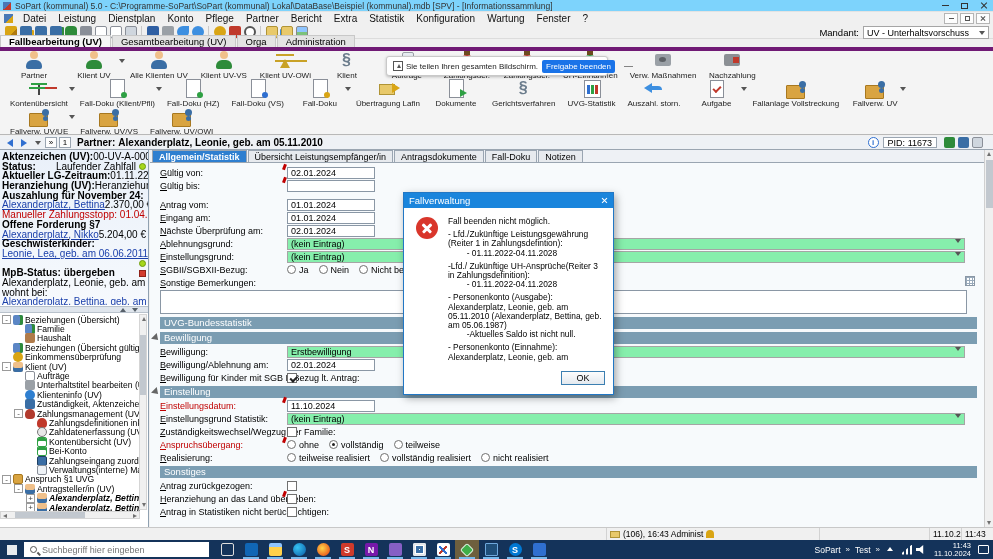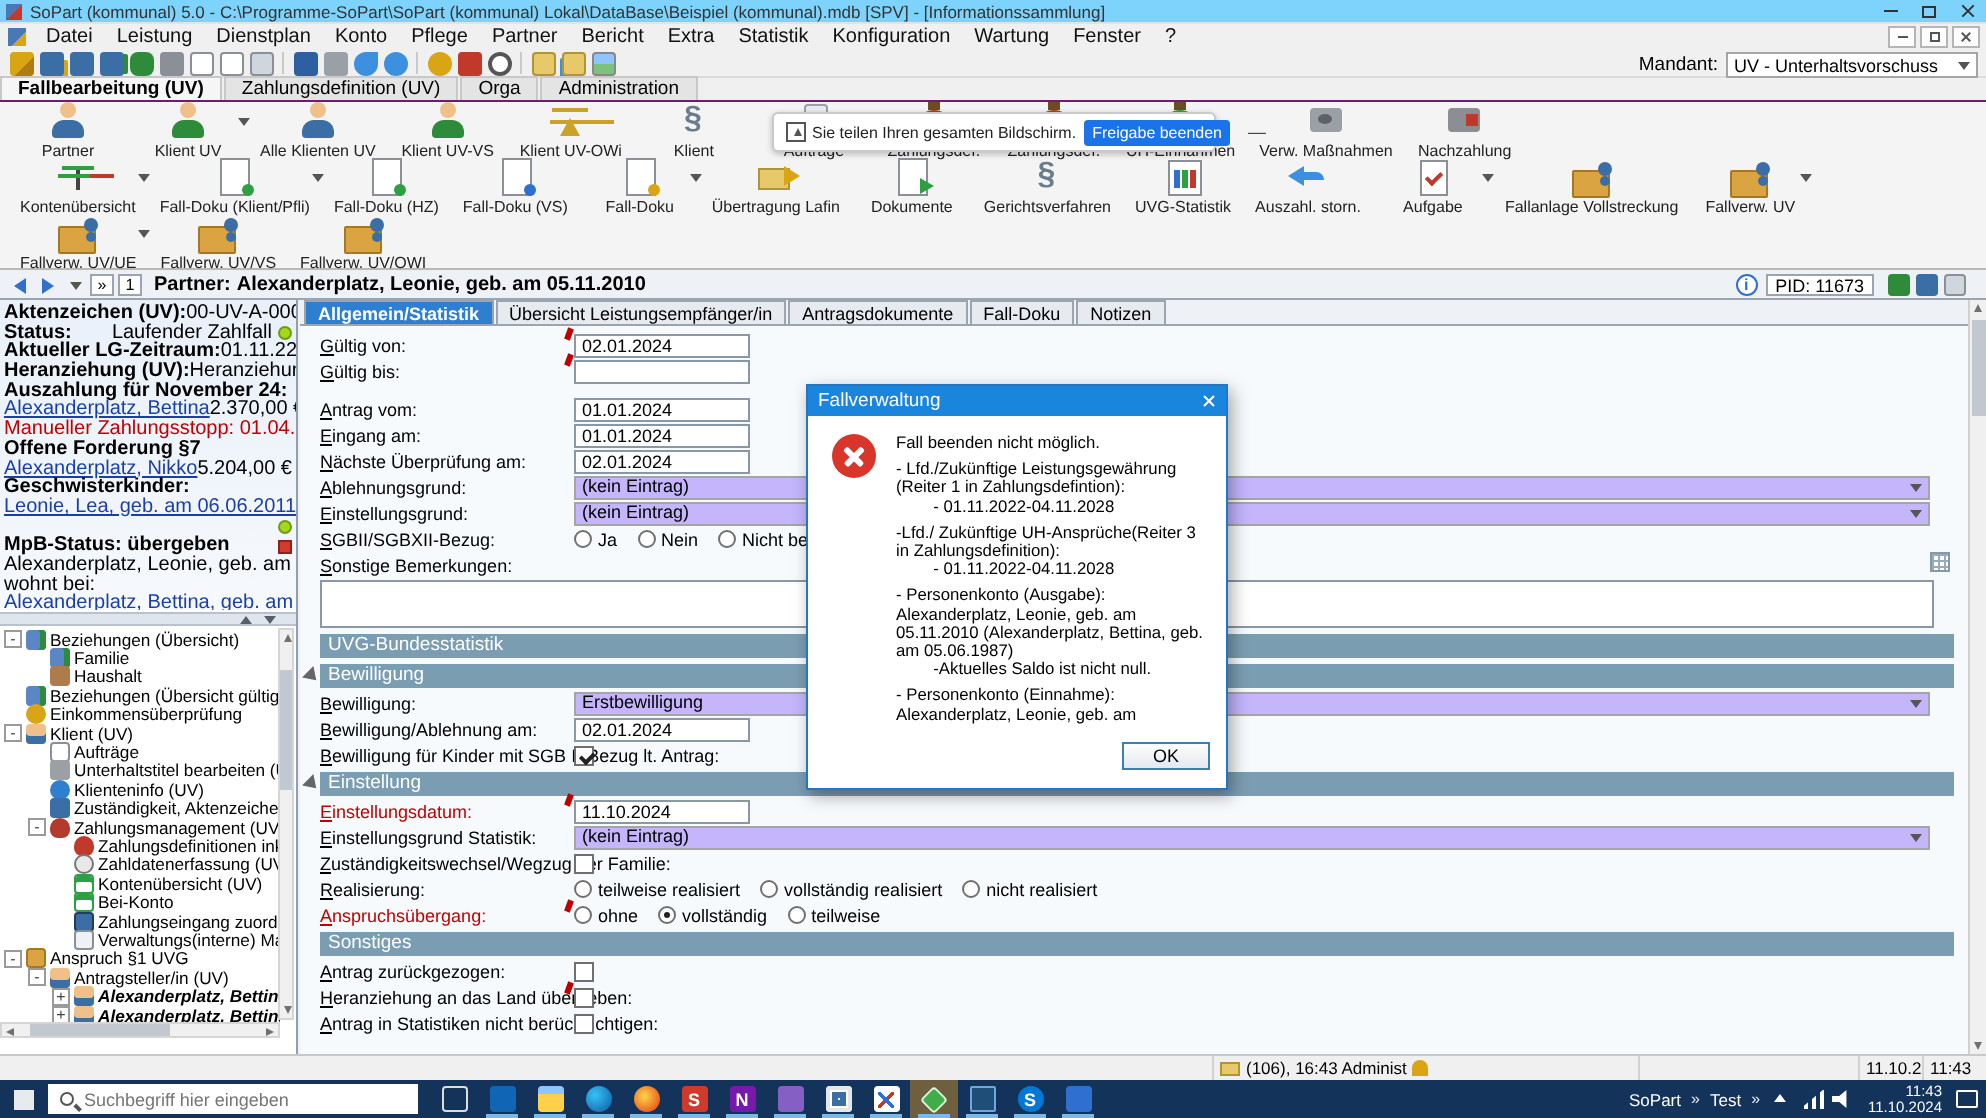--- a/index.html
+++ b/index.html
@@ -52,21 +52,21 @@
 .qi-mail-preview-icon{background:#e8c96a;border:1px solid #b09436;box-shadow:-2px 2px 0 -1px #3d8fe0}
 .qi-image-icon{background:linear-gradient(180deg,#8ec5ff 50%,#7cc27c 50%);border:1px solid #888}
 
 
 #mandant{position:absolute;right:4px;top:26px;display:flex;align-items:center}
 #mandant .lab{font-size:9.5px;margin-right:4px}
 #mandant .box{width:126px;height:13px;background:#fff;border:1px solid #a5a5a5;font-size:9px;line-height:12px;padding:0 3px;display:flex;justify-content:space-between;align-items:center}
 .caret-down{width:0;height:0;border-left:3px solid transparent;border-right:3px solid transparent;border-top:4px solid #555}
 
 
-#maintabs{position:absolute;left:0;top:39px;width:100%;height:12px;display:flex;align-items:flex-end;border-bottom:1px solid #701a75;background:#f0f0f0}
+#maintabs{position:absolute;left:0;top:39px;width:100%;height:12px;display:flex;align-items:flex-end;border-bottom:4px solid #701a75;background:#f0f0f0}
 .maintab{font-size:9.5px;padding:0 8px;height:12px;line-height:12px;border:1px solid #c8c8c8;border-bottom:none;background:#e4e4e4;margin-right:1px}
 .maintab.active{background:#f6f6f6;font-weight:bold}
 
 
 #ribbon{position:absolute;left:0;top:51px;width:100%;height:84px;background:#f4f4f4;border-bottom:1px solid #b8b8b8}
 .rrow{display:flex;height:28px;padding-left:4px}
 .ritem{position:relative;min-width:60px;padding:0 6px;display:flex;flex-direction:column;align-items:center;justify-content:flex-start}
 .rlabel{font-size:8px;color:#222;white-space:nowrap;margin-top:1px}
 .rcaret{position:absolute;right:-1px;top:8px}
 .ri{width:24px;height:19px;position:relative;flex:none}
@@ -186,21 +186,21 @@
 #ftabs{display:flex;height:13px;border-bottom:1px solid #9aa5b1;background:#eef1f5;padding-left:2px}
 .ftab{font-size:9px;line-height:12px;padding:0 6px;border:1px solid #9aa5b1;border-bottom:none;background:#e7eaee;margin-right:1px;white-space:nowrap}
 .ftab.active{background:#2e7fd0;color:#fff;font-weight:bold}
 #form-rows{position:relative;padding-top:3px}
 .frow{position:relative;display:flex;align-items:center;height:13px;padding-left:10px}
 .frow .flabel{width:127px;flex:none;font-size:9px;white-space:nowrap;overflow:visible}
 .flabel.red{color:#c00000}
 .flabel::first-letter{text-decoration:underline}
 .fctl{position:relative;display:flex;align-items:center}
 .datebox{width:88px;height:12px;background:#fff;border:1px solid #8a97a5;font-size:9px;line-height:11px;padding:0 3px}
-.dropbox{height:12px;background:#c4b5fd;border:1px solid #a5a5a5;font-size:9px;line-height:11px;padding:0 3px;display:flex;align-items:center;justify-content:space-between}
+.dropbox{height:12px;background:#86efac;border:1px solid #a5a5a5;font-size:9px;line-height:11px;padding:0 3px;display:flex;align-items:flex-start;justify-content:space-between}
 .req-mark{position:absolute;left:-4px;top:-3px;width:3px;height:6px;background:#c00000;transform:rotate(20deg)}
 .gap{height:6px}
 .radio{width:9px;height:9px;border:1px solid #707070;border-radius:50%;background:#fff;margin-right:3px;position:relative;flex:none}
 .radio.sel::before{content:"";position:absolute;left:2px;top:2px;width:3px;height:3px;border-radius:50%;background:#222}
 .ropt{display:flex;align-items:center;margin-right:10px;font-size:9px}
 .checkbox{width:10px;height:10px;border:1px solid #707070;background:#fff;position:relative;flex:none}
 .checkbox.on::before{content:"";position:absolute;left:1.5px;top:2px;width:5px;height:2.5px;border-left:2px solid #222;border-bottom:2px solid #222;transform:rotate(-45deg)}
 .shead{display:flex;align-items:center;height:14px;padding-left:2px;margin-top:1px}
 .shead .coll{width:8px;flex:none;display:flex;justify-content:center}
 .coll-open{width:0;height:0;border-left:4px solid transparent;border-right:4px solid transparent;border-top:6px solid #666;transform:rotate(-45deg)}
@@ -346,21 +346,21 @@
   <div id="mandant">
     <span class="lab">Mandant:</span>
     <div class="box">
       <span>UV - Unterhaltsvorschuss</span>
       <span class="caret-down"></span>
     </div>
   </div>
 
   <div id="maintabs">
       <div class="maintab active">Fallbearbeitung (UV)</div>
-      <div class="maintab">Zahlungsdefinition (UV)</div>
+      <div class="maintab">Gesamtbearbeitung (UV)</div>
       <div class="maintab">Orga</div>
       <div class="maintab">Administration</div>
     </div>
 
   <div id="ribbon">
     <div class="rrow" id="ribbon-r1">
         <div class="ritem">
           <div class="ri ri-person-blue"></div>
           <div class="rlabel">Partner</div>
         </div>
@@ -871,51 +871,51 @@
             </div>
           </div>
         </div>
         <div class="frow">
           <div class="flabel ak">Zuständigkeitswechsel/Wegzug der Familie:</div>
           <div class="fctl">
             <div class="checkbox"></div>
           </div>
         </div>
         <div class="frow">
-          <div class="flabel ak">Realisierung:</div>
-          <div class="fctl">
-            <div class="ropt">
-              <div class="radio"></div>
-              <span>teilweise realisiert</span>
-            </div>
-            <div class="ropt">
-              <div class="radio"></div>
-              <span>vollständig realisiert</span>
-            </div>
-            <div class="ropt">
-              <div class="radio"></div>
-              <span>nicht realisiert</span>
-            </div>
-          </div>
-        </div>
-        <div class="frow">
           <div class="flabel ak red">Anspruchsübergang:</div>
           <div class="fctl">
             <div class="req-mark"></div>
             <div class="ropt">
               <div class="radio"></div>
               <span>ohne</span>
             </div>
             <div class="ropt">
               <div class="radio sel"></div>
               <span>vollständig</span>
             </div>
             <div class="ropt">
               <div class="radio"></div>
               <span>teilweise</span>
+            </div>
+          </div>
+        </div>
+        <div class="frow">
+          <div class="flabel ak">Realisierung:</div>
+          <div class="fctl">
+            <div class="ropt">
+              <div class="radio"></div>
+              <span>teilweise realisiert</span>
+            </div>
+            <div class="ropt">
+              <div class="radio"></div>
+              <span>vollständig realisiert</span>
+            </div>
+            <div class="ropt">
+              <div class="radio"></div>
+              <span>nicht realisiert</span>
             </div>
           </div>
         </div>
         <div class="shead">
           <div class="coll"></div>
           <div class="bar">Sonstiges</div>
         </div>
         <div class="frow">
           <div class="flabel ak">Antrag zurückgezogen:</div>
           <div class="fctl">

